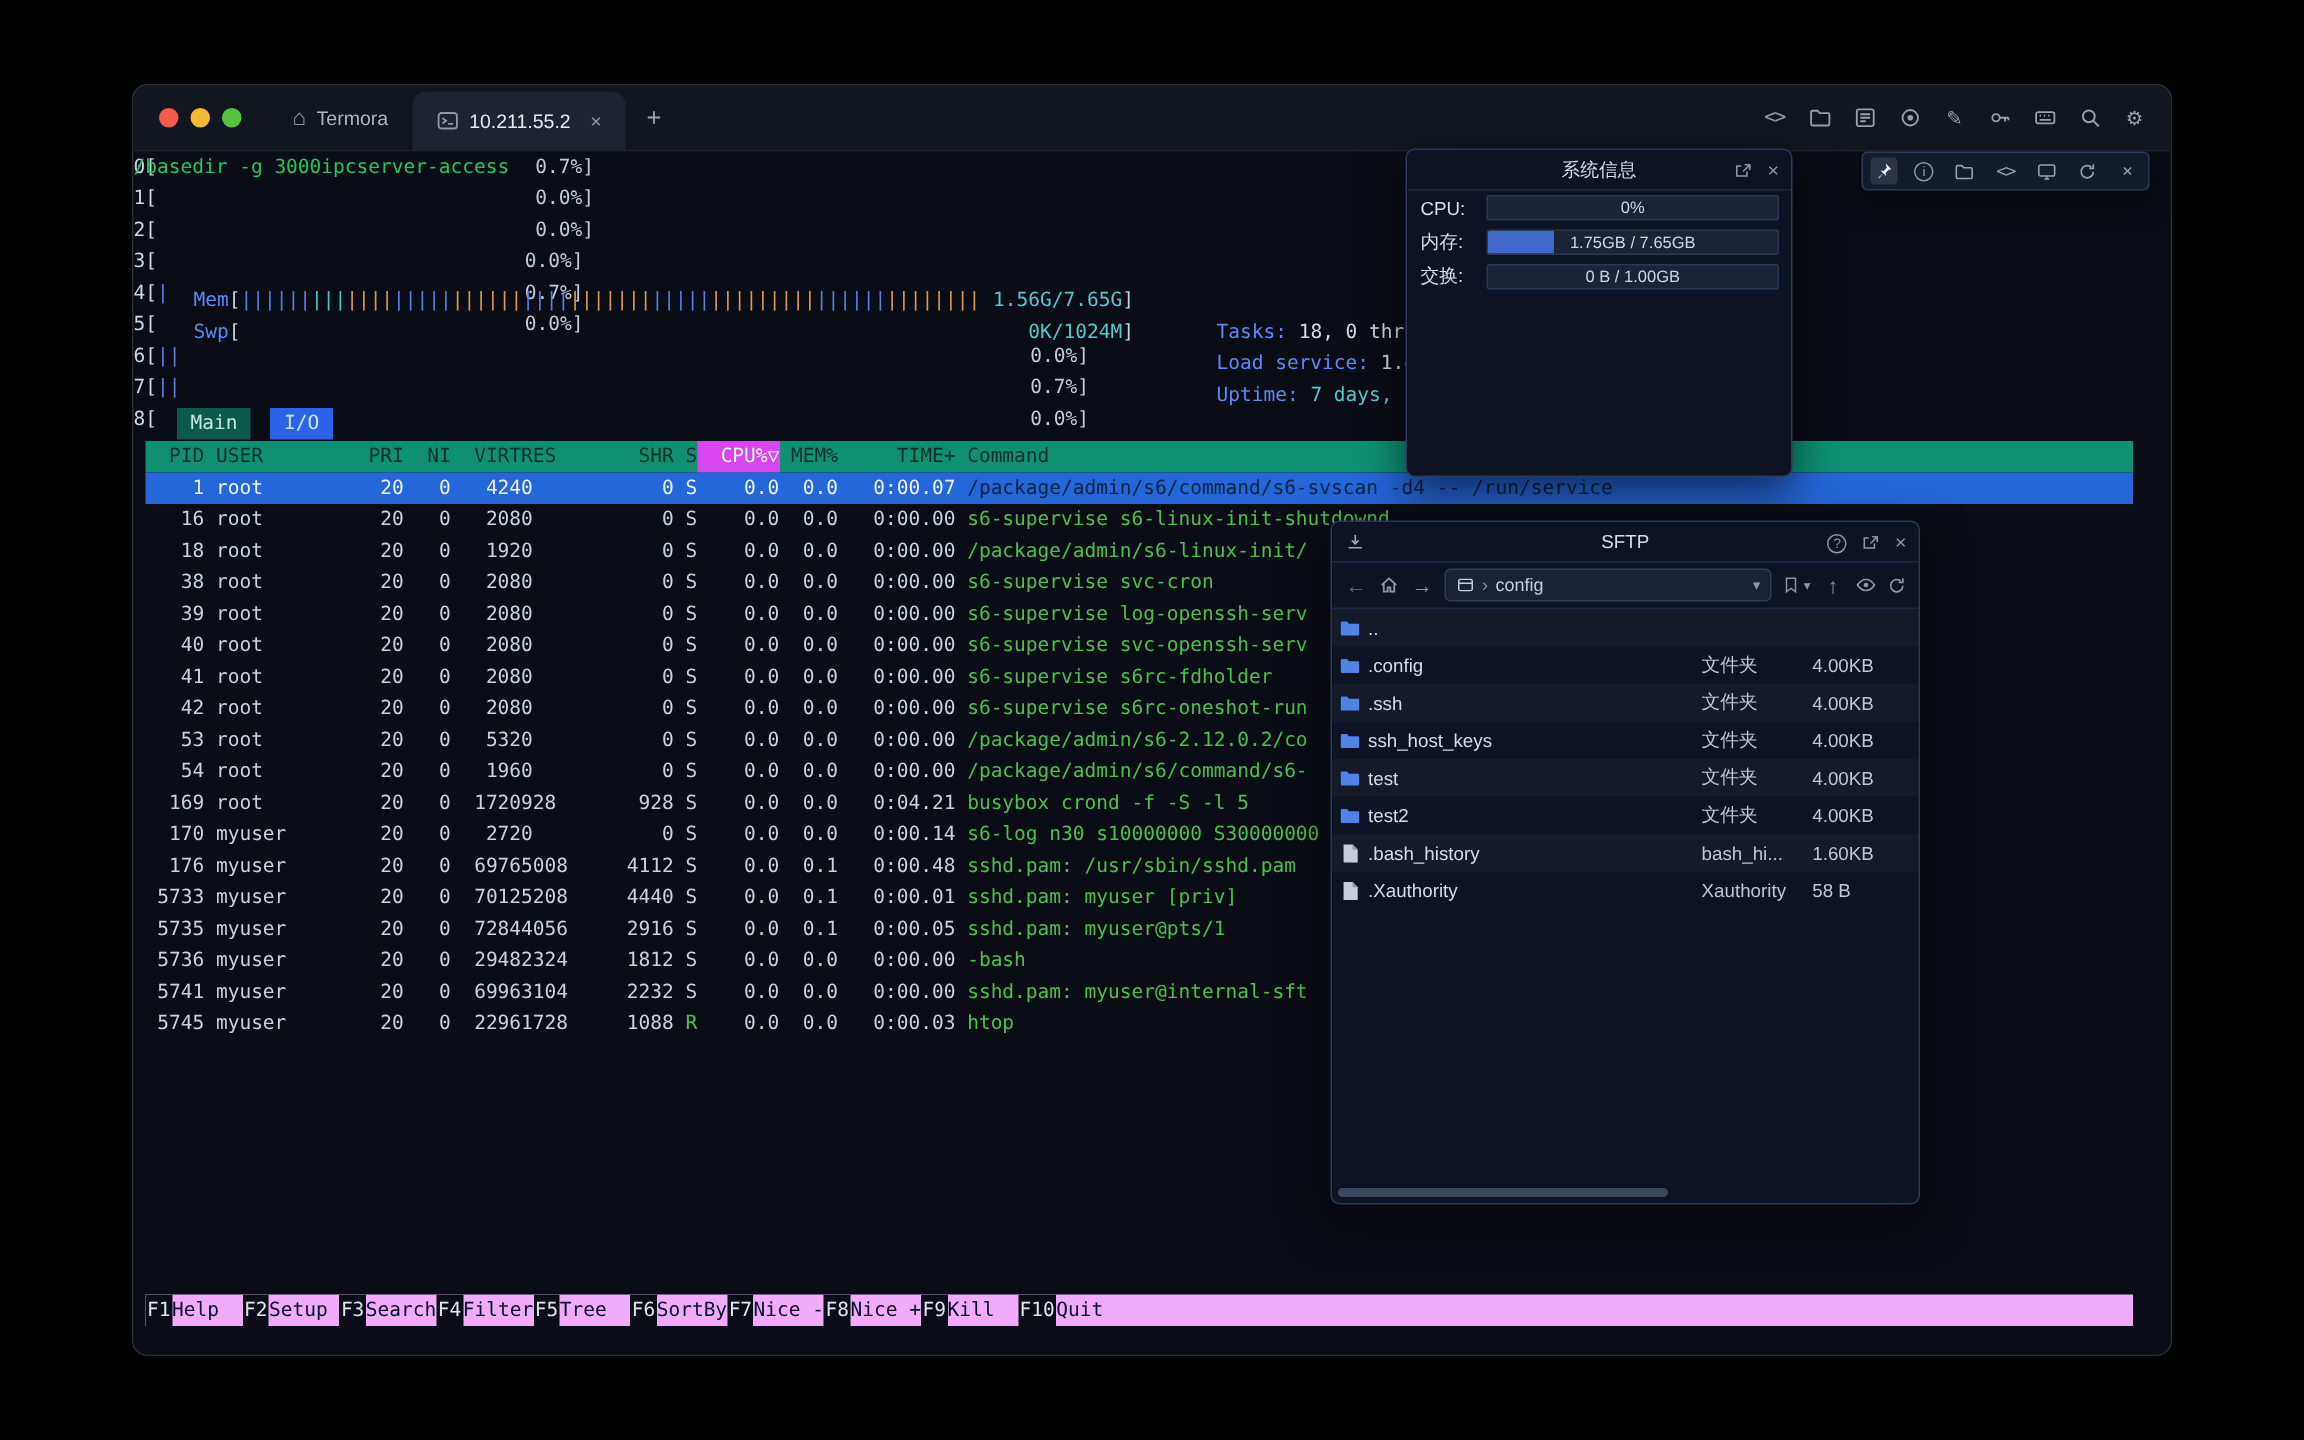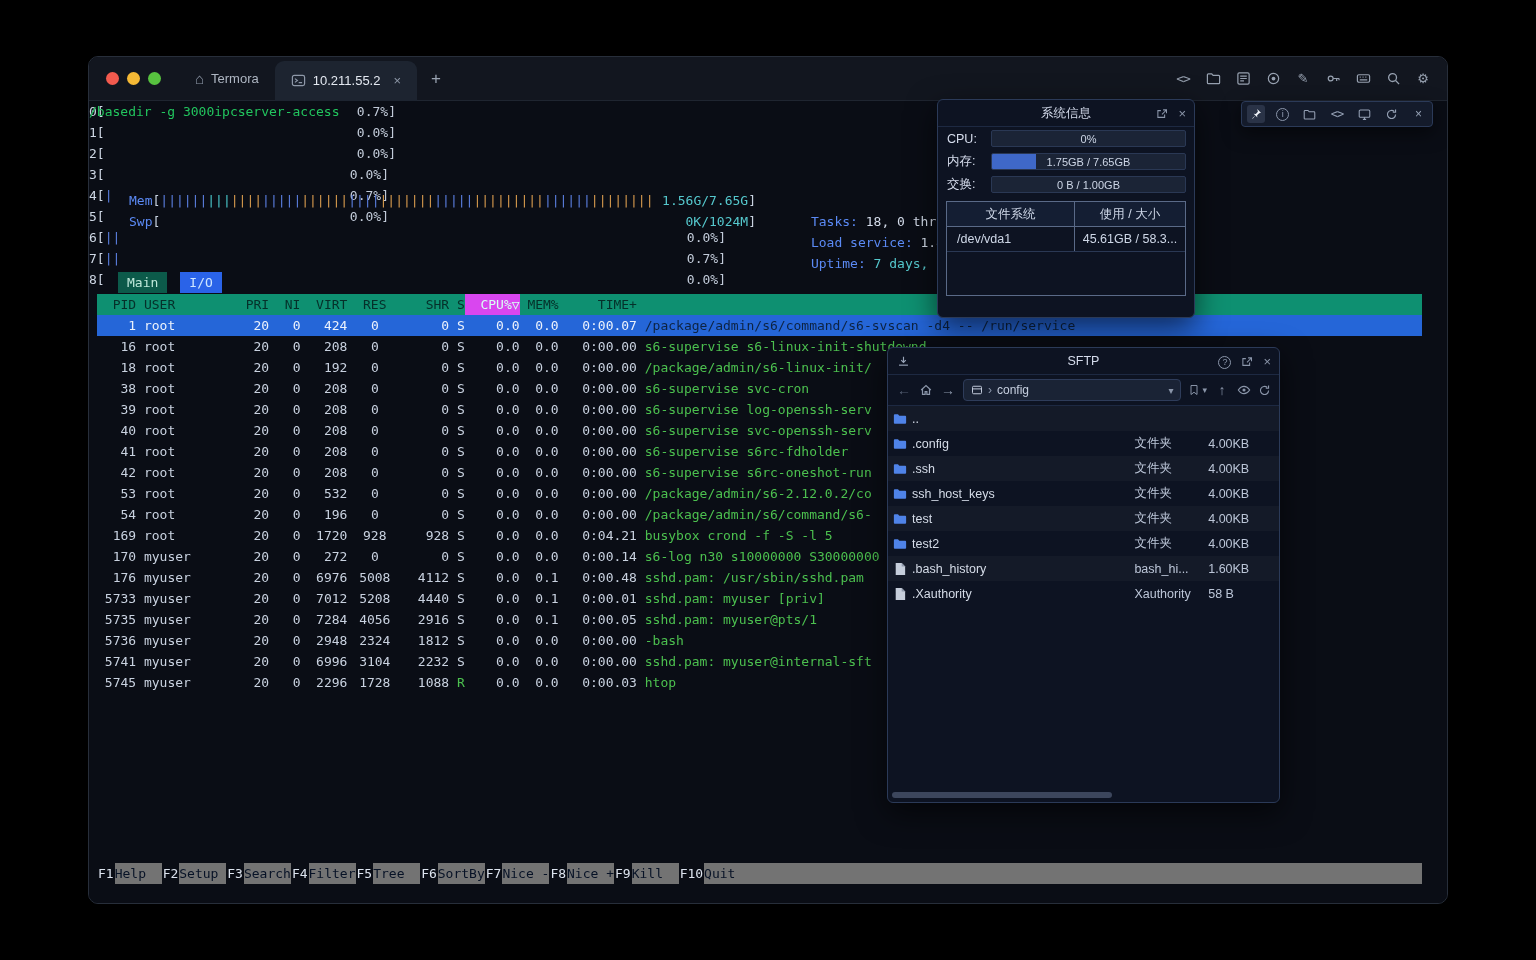--- a/index.html
+++ b/index.html
@@ -54,33 +54,33 @@
   .htop-header span{flex-shrink:0}
   .hc-cpu{background:#d946ef;color:#d9fff4}
   #procs{left:8px;top:214px;width:1325px}
   .prow{display:flex;height:21px;white-space:pre;cursor:default}
   .prow span{flex-shrink:0}
   .c-pid{width:5ch;text-align:right}
   .c-user{width:9ch;margin-left:1ch;text-align:left}
   .c-pri{width:7ch;text-align:right}
   .c-ni{width:4ch;text-align:right}
   .c-virt{width:6ch;text-align:right}
-  .c-res{width:7ch;text-align:center}
+  .c-res{width:7ch;text-align:left}
   .c-shr{width:6ch;text-align:right}
   .c-s{width:2ch;text-align:right}
   .c-cpu{width:7ch;text-align:right}
   .c-mem{width:5ch;text-align:right}
   .c-time{width:10ch;text-align:right}
   .c-cmd{flex:1 1 auto;margin-left:1ch;color:#4cc04f;overflow:hidden;text-align:left}
   .c-s.run{color:#4cc04f}
   .prow.sel{background:#2566d8;color:#ecf2fc}
   .prow.sel .c-cmd{color:#0d2342}
   .frag{color:#22c55e;white-space:pre}
 
-  .fnbar{left:8px;top:762px;width:1325px;height:21px;background:#737373;display:flex;white-space:pre;overflow:hidden}
+  .fnbar{left:8px;top:762px;width:1325px;height:21px;background:#f0abfc;display:flex;white-space:pre;overflow:hidden}
   .fk{background:#0a0d15;color:#dde4ef;padding:0 1px}
   .fl{color:#071226}
 
   
   .panel{position:absolute;background:#0d1322;border:1px solid #2b3a58;border-radius:6px;
     box-shadow:0 10px 30px rgba(0,0,0,.6);color:#cfd8e8;font-size:12.5px;}
   .p-title{position:relative;height:27px;display:flex;align-items:center;justify-content:center;
     border-bottom:1px solid #1d2942;color:#d6dded}
   .p-acts{position:absolute;right:8px;top:0;height:27px;display:flex;align-items:center;gap:10px;color:#8b96aa}
   .p-left{position:absolute;left:9px;top:0;height:27px;display:flex;align-items:center;color:#9aa6ba}
@@ -248,20 +248,21 @@
       <span class="c-user">USER</span>
       <span class="c-pri">PRI</span>
       <span class="c-ni">NI</span>
       <span class="c-virt">VIRT</span>
       <span class="c-res">RES</span>
       <span class="c-shr">SHR</span>
       <span class="c-s">S</span>
       <span class="c-cpu hc-cpu">CPU%▽</span>
       <span class="c-mem">MEM%</span>
       <span class="c-time">TIME+</span>
+      <span class="c-cmd" style="color:#05302a">Command</span>
     </div>
 
     <div id="procs">
         <div class="prow sel"><span class="c-pid">1</span><span class="c-user">root</span><span class="c-pri">20</span><span class="c-ni">0</span><span class="c-virt">424</span><span class="c-res">0</span><span class="c-shr">0</span><span class="c-s">S</span><span class="c-cpu">0.0</span><span class="c-mem">0.0</span><span class="c-time">0:00.07</span><span class="c-cmd">/package/admin/s6/command/s6-svscan -d4 -- /run/service</span></div>
         <div class="prow"><span class="c-pid">16</span><span class="c-user">root</span><span class="c-pri">20</span><span class="c-ni">0</span><span class="c-virt">208</span><span class="c-res">0</span><span class="c-shr">0</span><span class="c-s">S</span><span class="c-cpu">0.0</span><span class="c-mem">0.0</span><span class="c-time">0:00.00</span><span class="c-cmd">s6-supervise s6-linux-init-shutdownd</span></div>
         <div class="prow"><span class="c-pid">18</span><span class="c-user">root</span><span class="c-pri">20</span><span class="c-ni">0</span><span class="c-virt">192</span><span class="c-res">0</span><span class="c-shr">0</span><span class="c-s">S</span><span class="c-cpu">0.0</span><span class="c-mem">0.0</span><span class="c-time">0:00.00</span><span class="c-cmd">/package/admin/s6-linux-init/</span></div>
         <div class="prow"><span class="c-pid">38</span><span class="c-user">root</span><span class="c-pri">20</span><span class="c-ni">0</span><span class="c-virt">208</span><span class="c-res">0</span><span class="c-shr">0</span><span class="c-s">S</span><span class="c-cpu">0.0</span><span class="c-mem">0.0</span><span class="c-time">0:00.00</span><span class="c-cmd">s6-supervise svc-cron</span></div>
         <div class="prow"><span class="c-pid">39</span><span class="c-user">root</span><span class="c-pri">20</span><span class="c-ni">0</span><span class="c-virt">208</span><span class="c-res">0</span><span class="c-shr">0</span><span class="c-s">S</span><span class="c-cpu">0.0</span><span class="c-mem">0.0</span><span class="c-time">0:00.00</span><span class="c-cmd">s6-supervise log-openssh-serv</span></div>
         <div class="prow"><span class="c-pid">40</span><span class="c-user">root</span><span class="c-pri">20</span><span class="c-ni">0</span><span class="c-virt">208</span><span class="c-res">0</span><span class="c-shr">0</span><span class="c-s">S</span><span class="c-cpu">0.0</span><span class="c-mem">0.0</span><span class="c-time">0:00.00</span><span class="c-cmd">s6-supervise svc-openssh-serv</span></div>
         <div class="prow"><span class="c-pid">41</span><span class="c-user">root</span><span class="c-pri">20</span><span class="c-ni">0</span><span class="c-virt">208</span><span class="c-res">0</span><span class="c-shr">0</span><span class="c-s">S</span><span class="c-cpu">0.0</span><span class="c-mem">0.0</span><span class="c-time">0:00.00</span><span class="c-cmd">s6-supervise s6rc-fdholder</span></div>
@@ -307,30 +308,20 @@
           <span class="stat-text">1.75GB / 7.65GB</span>
       </div>
     </div>
     <div class="stat">
       <span class="stat-label">交换:</span>
       <div class="stat-bar">
         <div class="stat-fill" style="width: 0%;"></div>
           <span class="stat-text">0 B / 1.00GB</span>
       </div>
     </div>
-    <div class="fsbox">
-      <div class="fs-hrow">
-        <span class="fs-c1">文件系统</span>
-        <span class="fs-c2">使用 / 大小</span>
-      </div>
-      <div class="fs-drow">
-        <span class="fs-c1">/dev/vda1</span>
-        <span class="fs-c2">45.61GB / 58.3...</span>
-      </div>
-    </div>
   </div>
 
   <div class="minibar">
     <span class="active">
       <svg width="12" height="12" viewBox="0 0 16 16" fill="currentColor">
           <path d="M9.6 1.4l5 5-2.3.5-2.8 2.8.3 2.8-2.4-2.4-3.8 4.3-.6-.6 4.3-3.8-2.4-2.4 2.8.3 2.8-2.8z"></path>
         </svg>
     </span>
     <span>
         <span class="circ">i</span>

